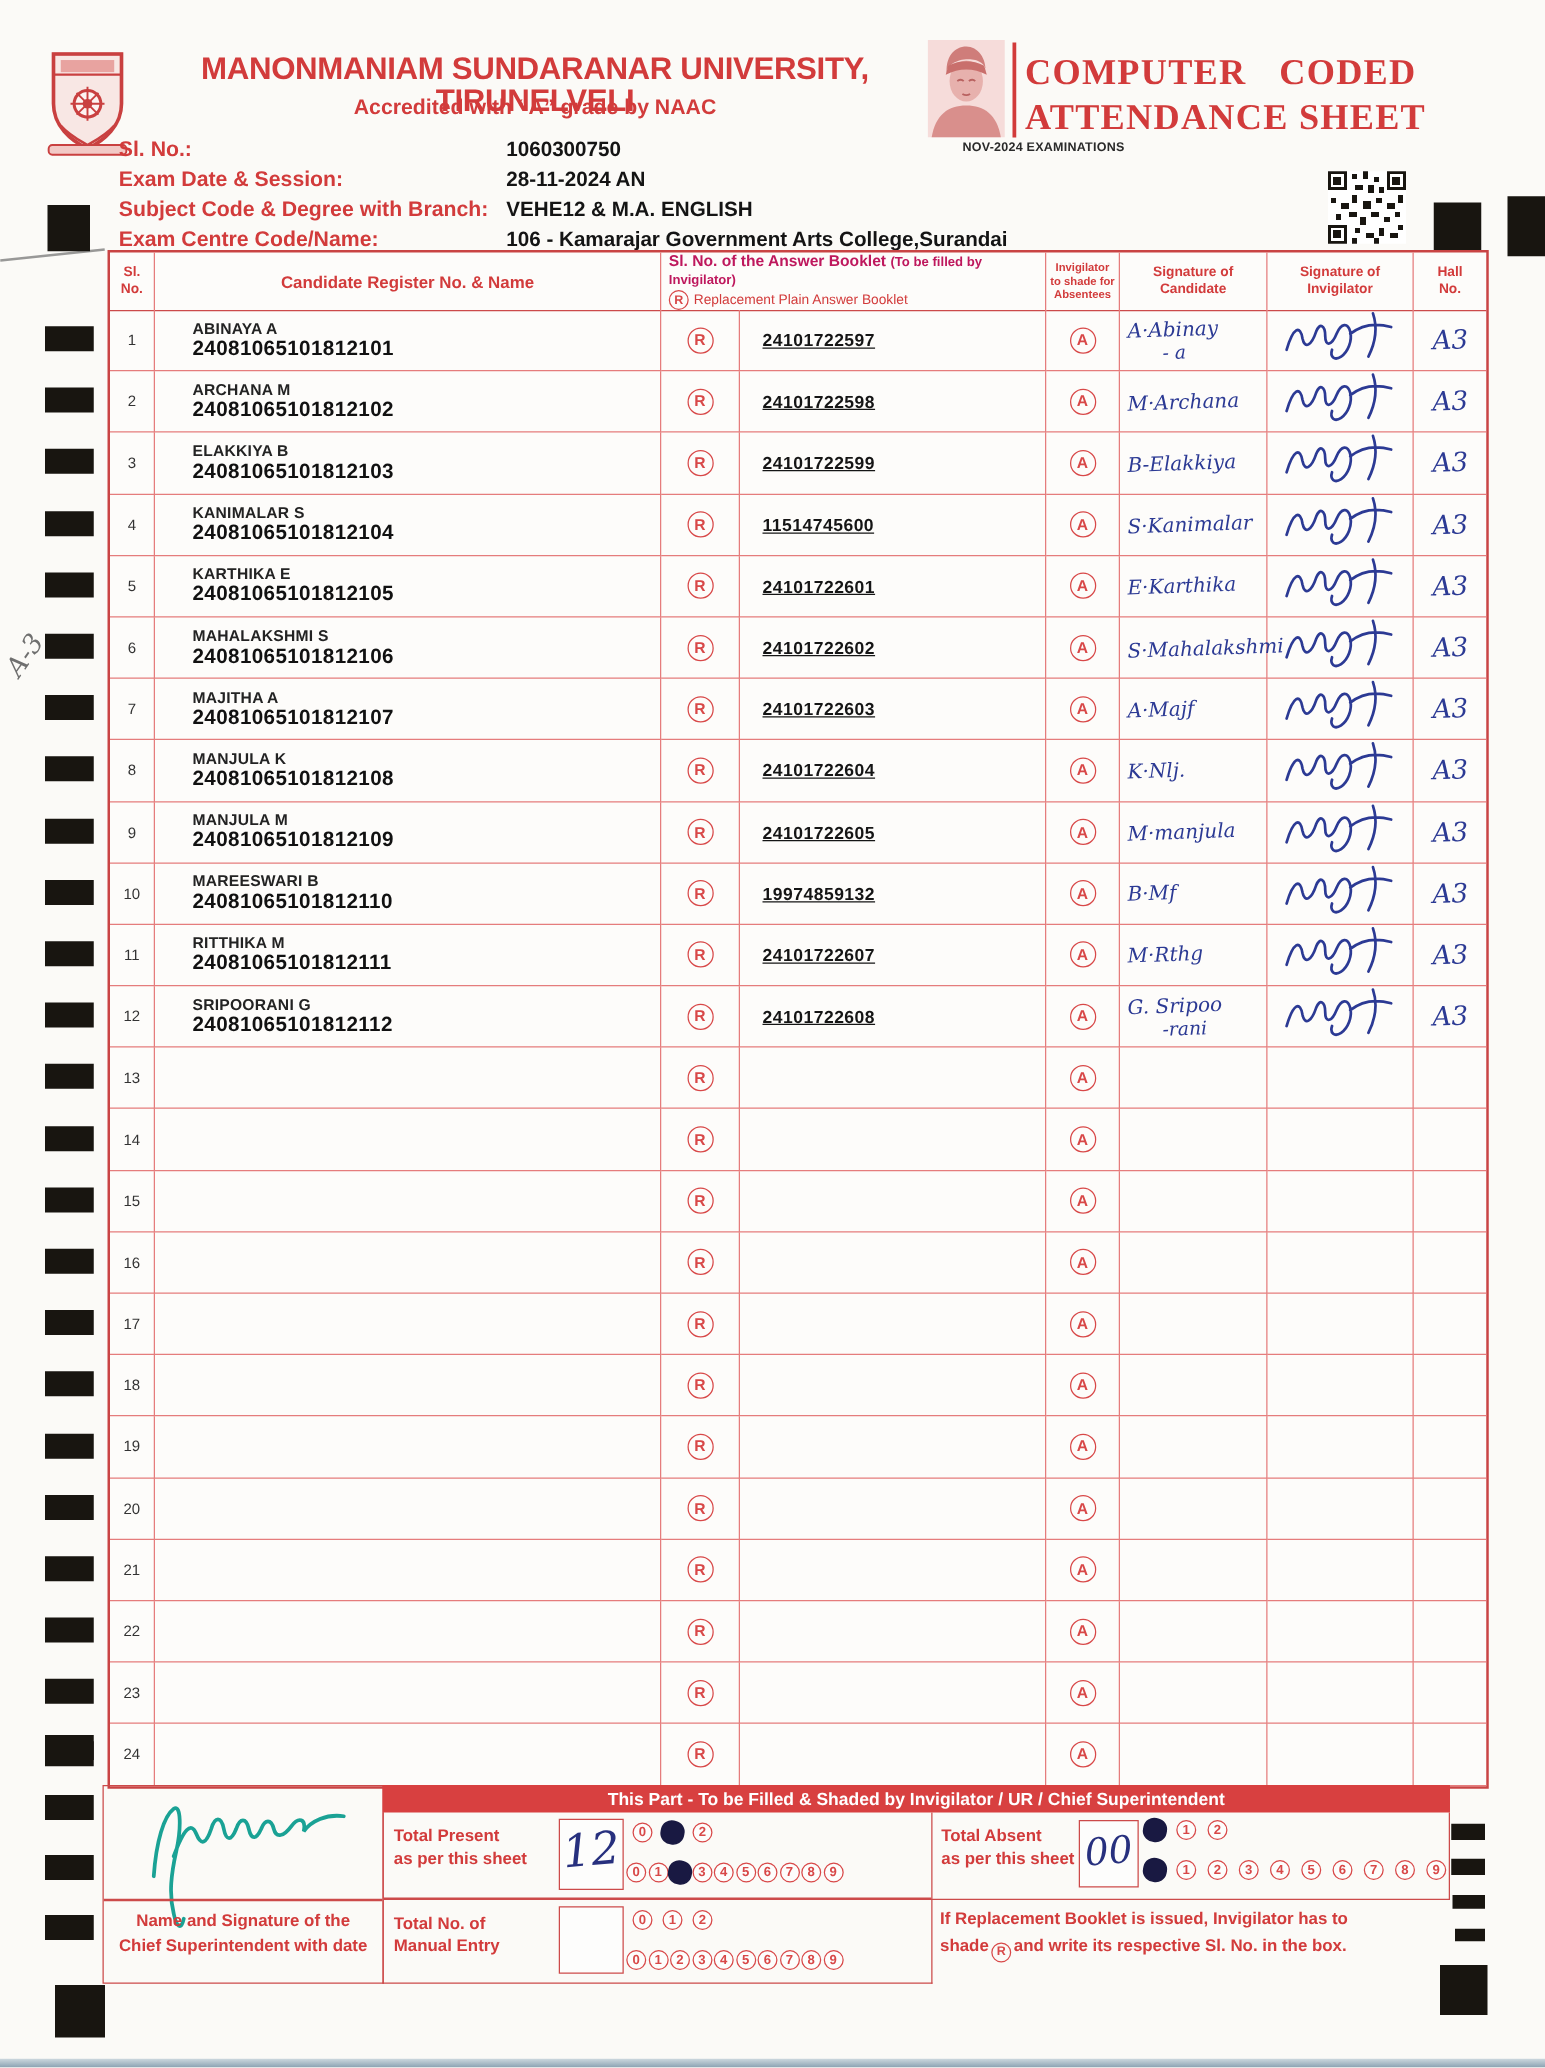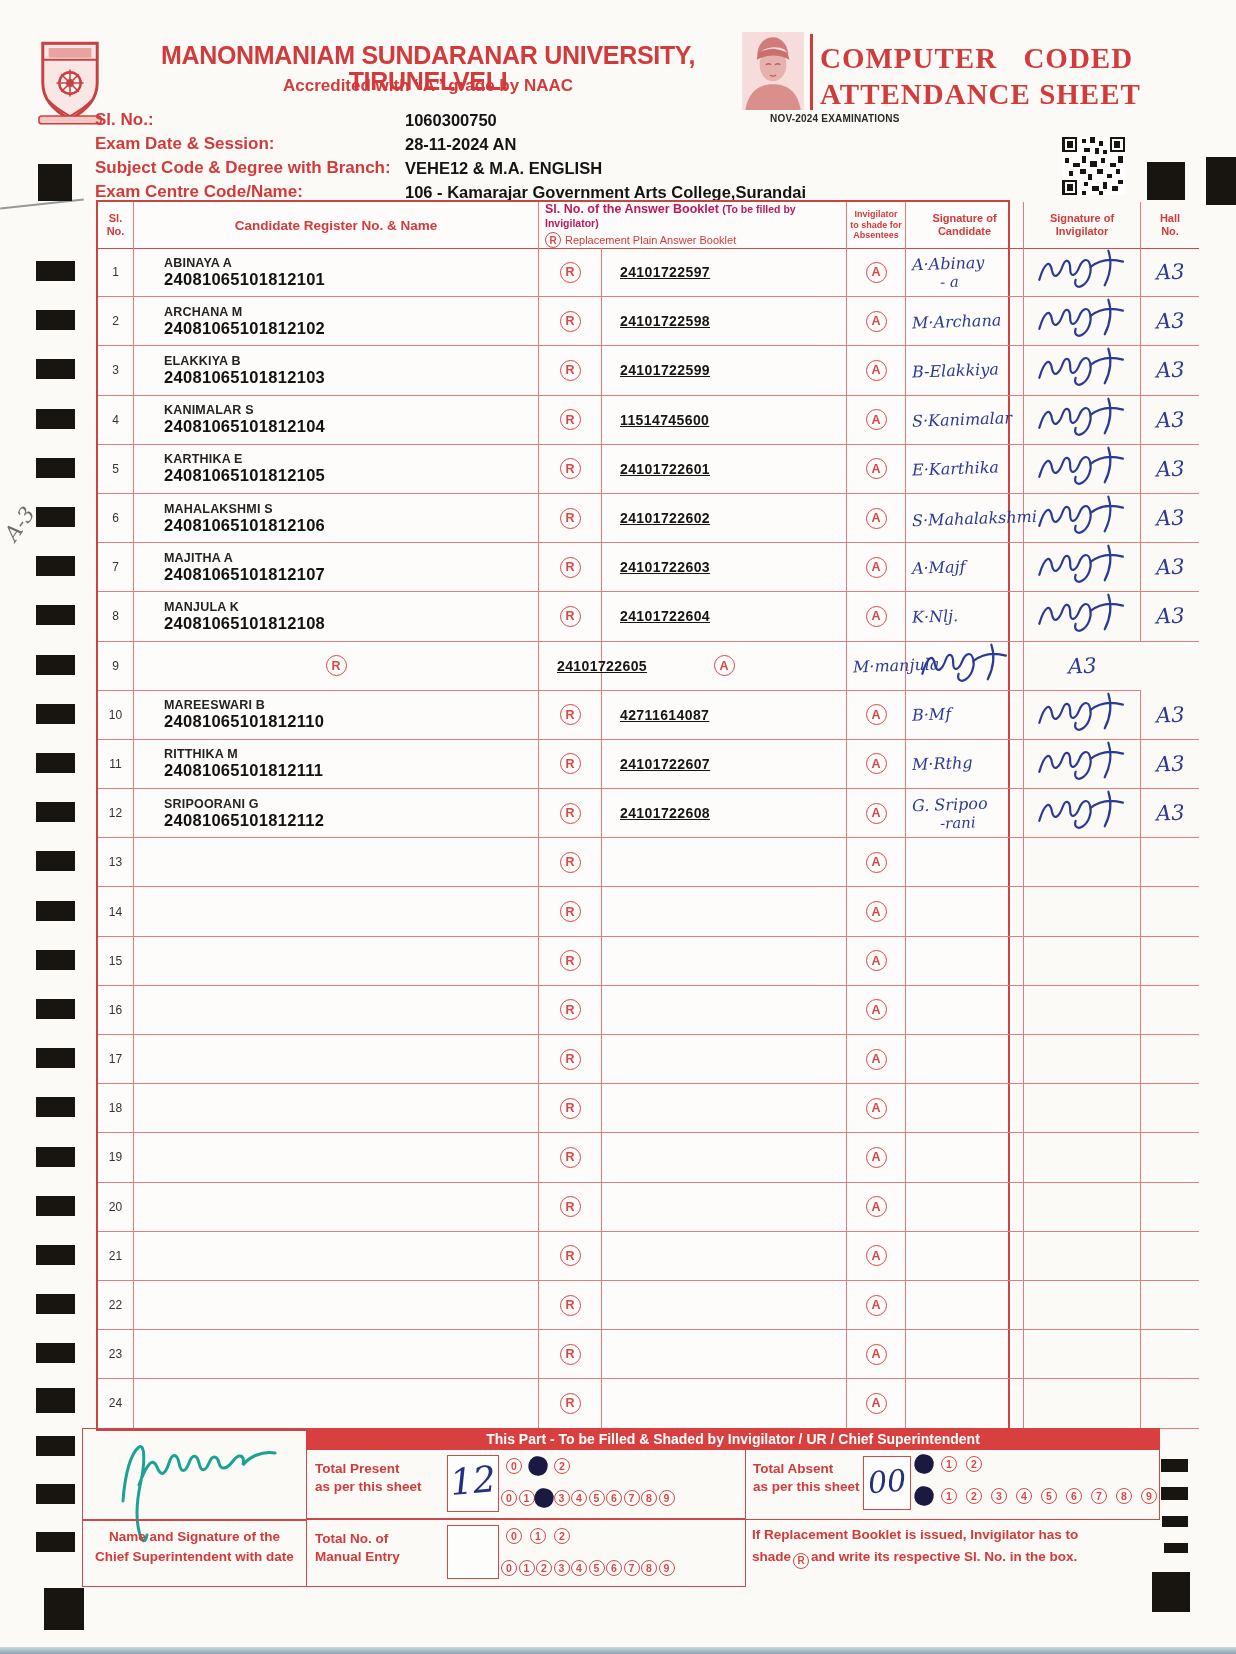--- a/index.html
+++ b/index.html
@@ -11,21 +11,21 @@
              font-size:25px;letter-spacing:-0.3px;color:#d23b3b;line-height:1.05;}
   .accred{left:104px;top:76px;width:648px;text-align:center;font-weight:bold;font-size:17px;color:#d23b3b;}
   .vline{left:810px;top:34px;width:3px;height:76px;background:#d23b3b;}
   .sheet-title{left:820px;top:40px;width:340px;font-family:"Liberation Serif",serif;
                font-weight:bold;font-size:29px;color:#d23b3b;line-height:1.25;letter-spacing:1px;}
   .sheet-title .st1{word-spacing:18px;}
   .exams-note{left:770px;top:113px;font-size:10px;font-weight:bold;color:#2a2a2a;letter-spacing:.2px;}
   .info-label{font-weight:bold;font-size:17px;color:#d23b3b;}
   .info-value{font-weight:bold;font-size:16.5px;color:#141414;}
   
-  .sheet-table{left:96px;top:200px;width:914px;border:2px solid #c94444;box-sizing:border-box;background:#fdfcfa;}
+  .sheet-table{left:86px;top:200px;width:1105px;border:2px solid #c94444;box-sizing:border-box;background:#fdfcfa;}
   .thead,.trow{display:grid;grid-template-columns:36px 405px 63px 245px 59px 118px 117px 58px;}
   .thead{height:46px;}
   .trow{height:49.2px;}
   .c{border-right:1px solid #e57c7c;border-bottom:1px solid #e57c7c;position:relative;
      display:flex;align-items:center;justify-content:center;box-sizing:border-box;overflow:visible;}
   .c:last-child{border-right:none;}
   .thead .c{border-bottom:1.6px solid #cc4a4a;flex-direction:column;justify-content:center;text-align:center;}
   .h-sl,.h-small{font-size:11px;font-weight:bold;color:#d23b3b;line-height:1.15;}
   .h-cand{font-size:13.5px;font-weight:bold;color:#d23b3b;}
   .h-book{grid-column:3 / span 2;align-items:flex-start;padding-left:6px;text-align:left!important;}
@@ -445,20 +445,24 @@
       </div>
       <div class="c">
             <span class="hand hallno">A3</span>
           </div>
     </div>
 
     <div class="trow">
       <div class="c">
             <span class="sl">9</span>
           </div>
+      <div class="c c-name">
+        <div class="cname">MANJULA M</div>
+        <div class="creg">24081065101812109</div>
+      </div>
       <div class="c">
             <span class="circle-letter rsym">R</span>
           </div>
       <div class="c c-book">
             <span class="bookno">24101722605</span>
           </div>
       <div class="c">
             <span class="circle-letter asym">A</span>
           </div>
       <div class="c c-sig1">
@@ -480,21 +484,21 @@
             <span class="sl">10</span>
           </div>
       <div class="c c-name">
         <div class="cname">MAREESWARI B</div>
         <div class="creg">24081065101812110</div>
       </div>
       <div class="c">
             <span class="circle-letter rsym">R</span>
           </div>
       <div class="c c-book">
-            <span class="bookno">42711614087</span>
+            <span class="bookno">19974859132</span>
           </div>
       <div class="c">
             <span class="circle-letter asym">A</span>
           </div>
       <div class="c c-sig1">
         <div class="hand sigline1">B·Mf</div>
             <div class="hand sigline2"></div>
       </div>
       <div class="c">
         <svg class="squiggle" width="100" height="44" viewBox="0 0 110 46">

